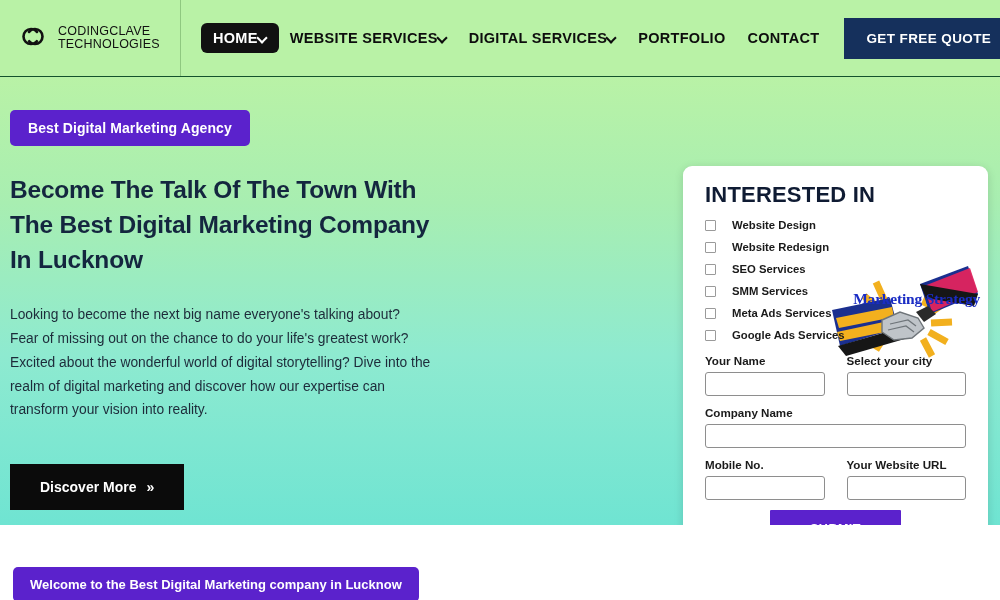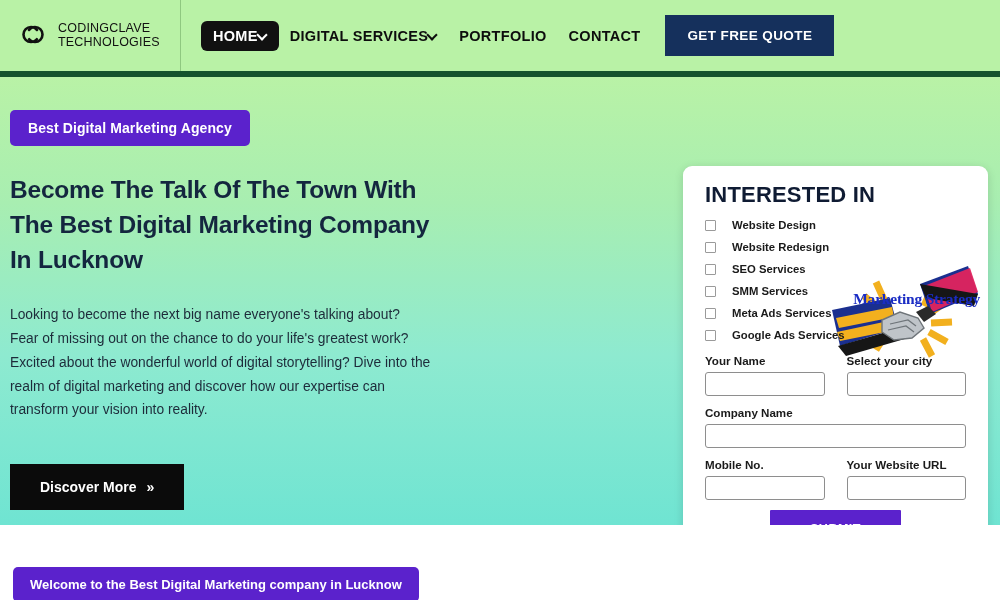--- a/index.html
+++ b/index.html
@@ -11,21 +11,21 @@
     font-family: "Liberation Sans", sans-serif;
   }
 
   
   .header {
     position: relative;
     height: 77px;
     background: #b9f2a6;
     display: flex;
     align-items: stretch;
-    border-bottom: 6px solid #14532d;
+    border-bottom: 1px solid #14532d;
   }
   .logo-zone {
     width: 181px;
     display: flex;
     align-items: center;
     padding-left: 16px;
     border-right: 1px solid #8fc880;
     flex: 0 0 181px;
   }
   .logo-mark { width: 34px; height: 30px; flex: 0 0 34px; }
@@ -286,20 +286,24 @@
     </span>
     <span class="logo-text">
       <div class="logo-l1">CODINGCLAVE</div>
       <div class="logo-l2">TECHNOLOGIES</div>
     </span>
   </div>
 
   <nav class="nav">
     <div class="nav-item active">
       <span>HOME</span>
+      <span class="caret"></span>
+    </div>
+    <div class="nav-item">
+      <span>WEBSITE SERVICES</span>
       <span class="caret"></span>
     </div>
     <div class="nav-item">
       <span>DIGITAL SERVICES</span>
       <span class="caret"></span>
     </div>
     <div class="nav-item">
       <span>PORTFOLIO</span>
     </div>
     <div class="nav-item">

